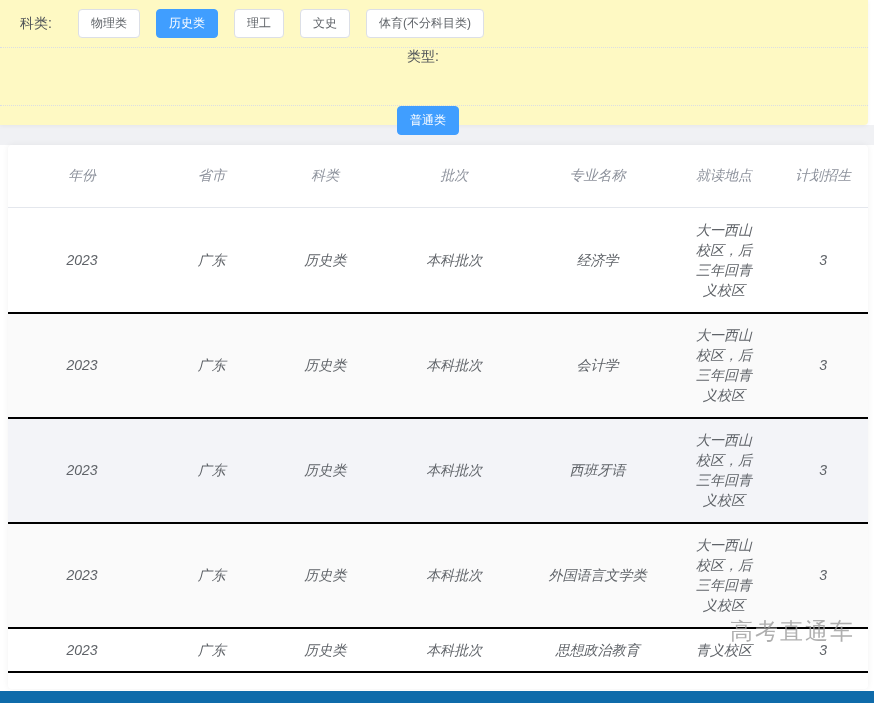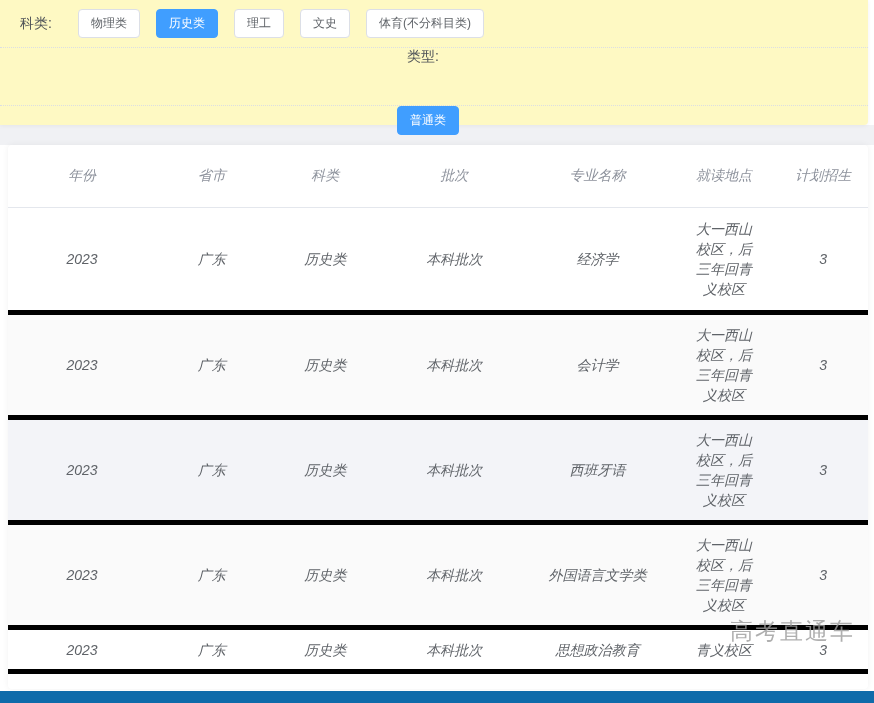--- a/index.html
+++ b/index.html
@@ -75,21 +75,21 @@
     color:#8d929c;
     text-align:center;
     vertical-align:middle;
     border-bottom:1px solid #e4e7ed;
     padding:0;
   }
   .data-table td{
     color:#5f6368;
     text-align:center;
     vertical-align:middle;
-    border-bottom:5px solid #000000;
+    border-bottom:2px solid #000000;
     padding:0 4px;
     line-height:20px;
   }
   tr.body-row{height:105px;}
   tr.body-row.short{height:44px;}
   tr.body-row.stripe{background:#fafafa;}
   tr.body-row.hover{background:#f3f4f8;}
   .loc{display:inline-block;max-width:60px;word-break:break-all;text-align:center;}
 
   

